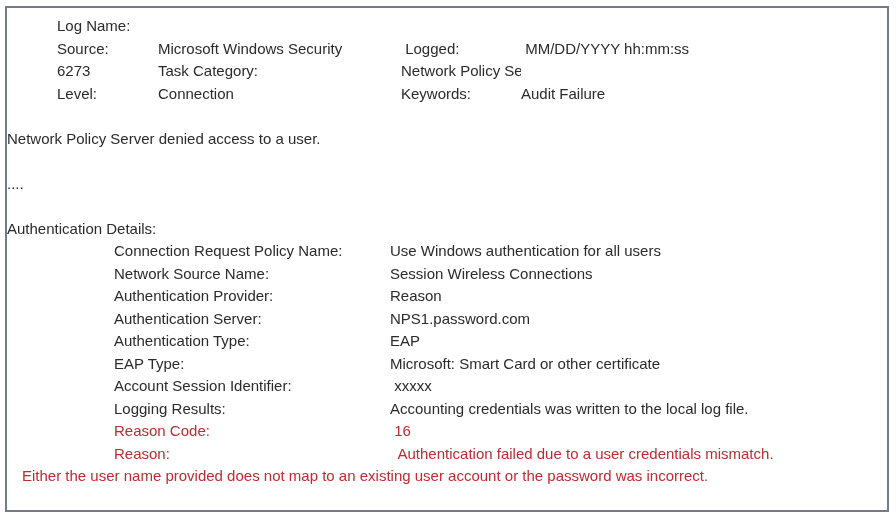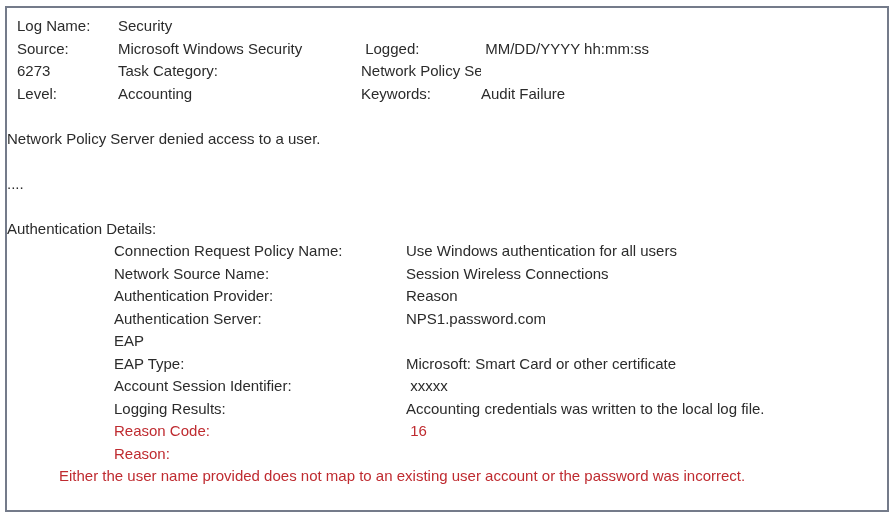--- a/index.html
+++ b/index.html
@@ -33,58 +33,57 @@
   }
   .line {
     height: 22.5px;
     line-height: 22.5px;
     white-space: pre;
   }
   .hdr-row {
     display: grid;
     grid-template-columns: 101px 243px 120px 1fr;
     padding-left: 10px;
+    margin-left: 40px;
   }
   .detail-row {
     display: grid;
     grid-template-columns: 276px 1fr;
     padding-left: 107px;
-    gap: 16px;
   }
   .cell { white-space: pre; overflow: hidden; }
   .indent { }
-  .footer-line { padding-left: 15px; margin-left: 37px; }
+  .footer-line { padding-left: 15px; }
   .red { color: var(--red); }
 </style>
 </head>
 <body>
 
 <div class="frame">
   <div class="content">
 
     <div class="line hdr-row">
       <span class="cell">Log Name:</span>
-      <span class="cell">Security</span>
       <span class="cell"></span>
       <span class="cell"></span>
     </div>
     <div class="line hdr-row">
       <span class="cell">Source:</span>
       <span class="cell">Microsoft Windows Security</span>
       <span class="cell"> Logged:</span>
       <span class="cell"> MM/DD/YYYY hh:mm:ss</span>
     </div>
     <div class="line hdr-row">
       <span class="cell">6273</span>
       <span class="cell">Task Category:</span>
       <span class="cell">Network Policy Server</span>
     </div>
     <div class="line hdr-row">
       <span class="cell">Level:</span>
-      <span class="cell">Accounting</span>
+      <span class="cell">Connection</span>
       <span class="cell">Keywords:</span>
       <span class="cell">Audit Failure</span>
     </div>
 
     <div class="line"></div>
     <div class="line indent">Network Policy Server denied access to a user.</div>
     <div class="line"></div>
     <div class="line indent">....</div>
     <div class="line"></div>
     <div class="line indent">Authentication Details:</div>
@@ -99,38 +98,40 @@
     </div>
     <div class="line detail-row">
       <span class="cell">Authentication Provider:</span>
       <span class="cell">Reason</span>
     </div>
     <div class="line detail-row">
       <span class="cell">Authentication Server:</span>
       <span class="cell">NPS1.password.com</span>
     </div>
     <div class="line detail-row">
+      <span class="cell">Authentication Type:</span>
       <span class="cell">EAP</span>
     </div>
     <div class="line detail-row">
       <span class="cell">EAP Type:</span>
       <span class="cell">Microsoft: Smart Card or other certificate</span>
     </div>
     <div class="line detail-row">
       <span class="cell">Account Session Identifier:</span>
       <span class="cell"> xxxxx</span>
     </div>
     <div class="line detail-row">
       <span class="cell">Logging Results:</span>
       <span class="cell">Accounting credentials was written to the local log file.</span>
     </div>
     <div class="line detail-row red">
       <span class="cell">Reason Code:</span>
       <span class="cell"> 16</span>
     </div>
     <div class="line detail-row red">
       <span class="cell">Reason:</span>
+      <span class="cell">  Authentication failed due to a user credentials mismatch.</span>
     </div>
 
     <div class="line footer-line red">Either the user name provided does not map to an existing user account or the password was incorrect.</div>
 
   </div>
 </div>
 
 </body></html>

